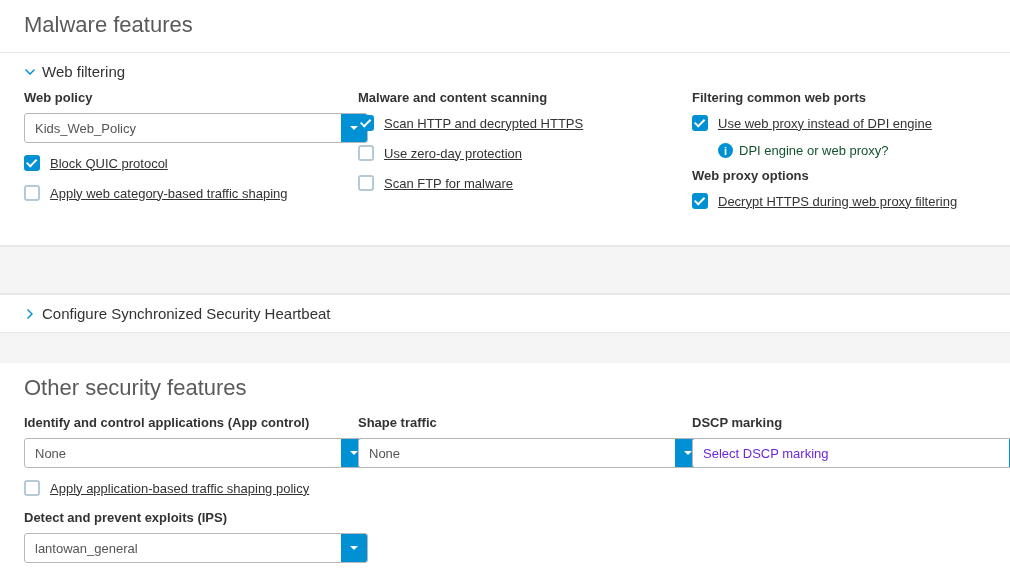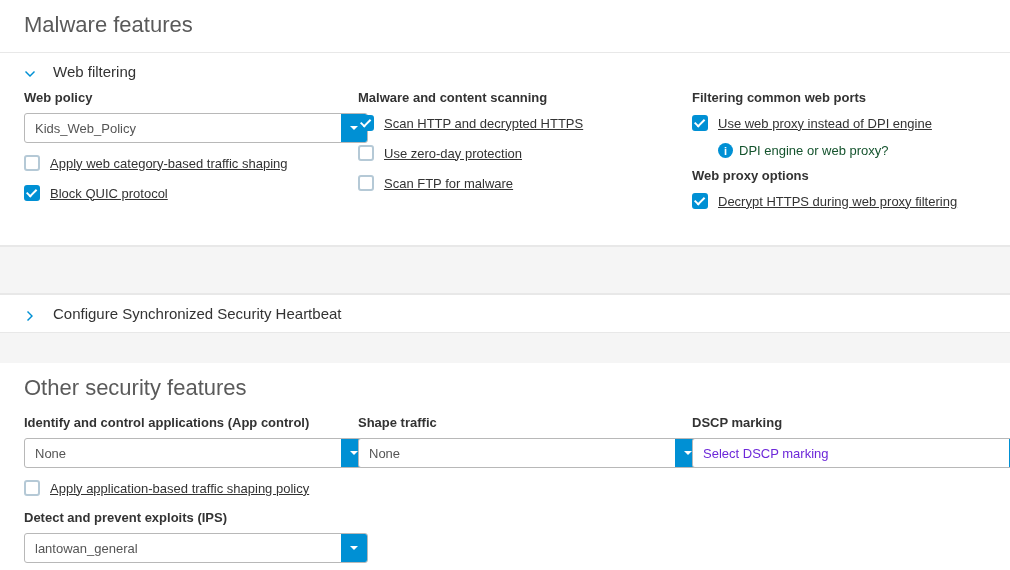--- a/index.html
+++ b/index.html
@@ -19,22 +19,22 @@
     padding: 12px 24px 14px;
   }
   .panel {
     background: #fff;
     border-top: 1px solid #e8e8e8;
     border-bottom: 1px solid #e8e8e8;
     padding: 0;
   }
   .collapse-header {
     display: flex;
-    align-items: flex-end;
-    gap: 17px;
+    align-items: center;
+    gap: 6px;
     padding: 10px 24px 10px 24px;
     font-size: 15px;
     font-weight: 400;
     color: #333;
     cursor: pointer;
   }
   .chevron {
     width: 12px;
     height: 12px;
     display: inline-flex;
@@ -177,26 +177,26 @@
       <span class="group-label">Web policy</span>
       <div class="select">
         <div class="select-value">Kids_Web_Policy</div>
         <button class="select-btn">
           <svg viewBox="0 0 10 10" width="10" height="10">
               <path d="M1 3 L5 7 L9 3 Z"></path>
             </svg>
         </button>
       </div>
       <div class="check-row">
+        <span class="check checked"></span>
+        <span class="check-label">Block QUIC protocol</span>
+      </div>
+      <div class="check-row">
         <span class="check"></span>
         <span class="check-label">Apply web category-based traffic shaping</span>
-      </div>
-      <div class="check-row">
-        <span class="check checked"></span>
-        <span class="check-label">Block QUIC protocol</span>
       </div>
     </div>
 
     <div class="col">
       <span class="group-label">Malware and content scanning</span>
       <div class="check-row">
         <span class="check checked"></span>
         <span class="check-label">Scan HTTP and decrypted HTTPS</span>
       </div>
       <div class="check-row">

